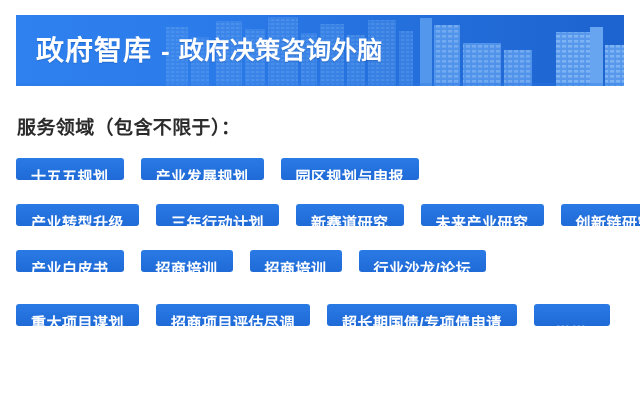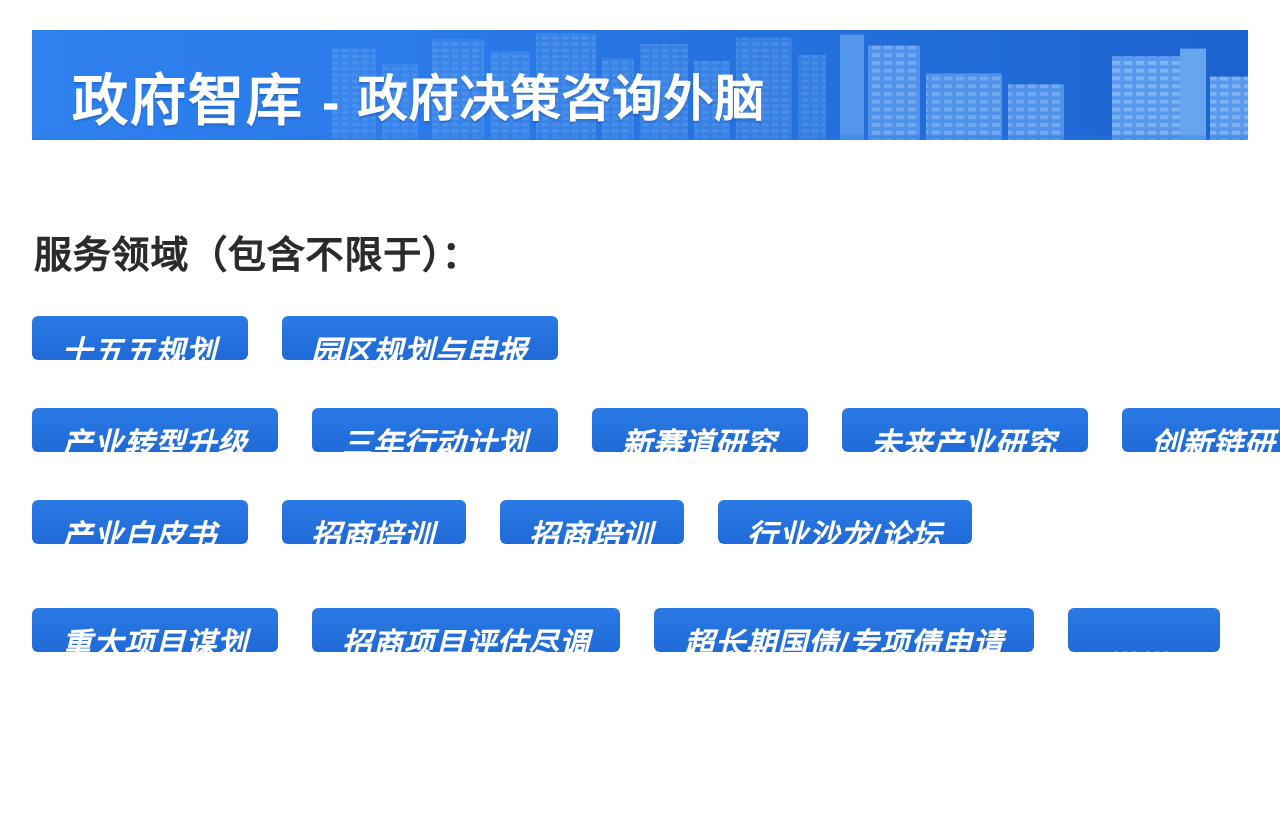--- a/index.html
+++ b/index.html
@@ -14,21 +14,21 @@
     overflow: hidden;
     position: relative;
   }
 
   
   .banner {
     position: absolute;
     left: 16px;
     top: 15px;
     width: 608px;
-    height: 55px;
+    height: 71px;
     overflow: hidden;
     background: linear-gradient(100deg, #2f81ef 0%, #2b7bea 28%, #2470dd 58%, #1f66d2 100%);
   }
   .banner-skyline {
     position: absolute;
     inset: 0;
     width: 100%;
     height: 100%;
     display: block;
   }
@@ -101,21 +101,20 @@
     margin-right: 17px;
     background: linear-gradient(180deg, #2a7ae6 0%, #1f6ad6 100%);
     border-radius: 3px;
     color: #ffffff;
     font-size: 15px;
     font-weight: bold;
     letter-spacing: 0.5px;
     white-space: nowrap;
     box-sizing: border-box;
     text-align: center;
-    font-style: italic;
   }
   .tag:last-child {
     margin-right: 0;
   }
   .tag.ellipsis {
     padding: 0 22px;
     letter-spacing: 2px;
     font-size: 14px;
   }
 </style>
@@ -183,20 +182,21 @@
     <span class="banner-title-sub">政府决策咨询外脑</span>
   </div>
 </div>
 
 <div class="section-label">服务领域（包含不限于）：</div>
 
 <div class="tag-rows">
 
   <div class="tag-row">
     <div class="tag">十五五规划</div>
+    <div class="tag">产业发展规划</div>
     <div class="tag">园区规划与申报</div>
   </div>
 
   <div class="tag-row">
     <div class="tag">产业转型升级</div>
     <div class="tag">三年行动计划</div>
     <div class="tag">新赛道研究</div>
     <div class="tag">未来产业研究</div>
     <div class="tag">创新链研究</div>
   </div>

